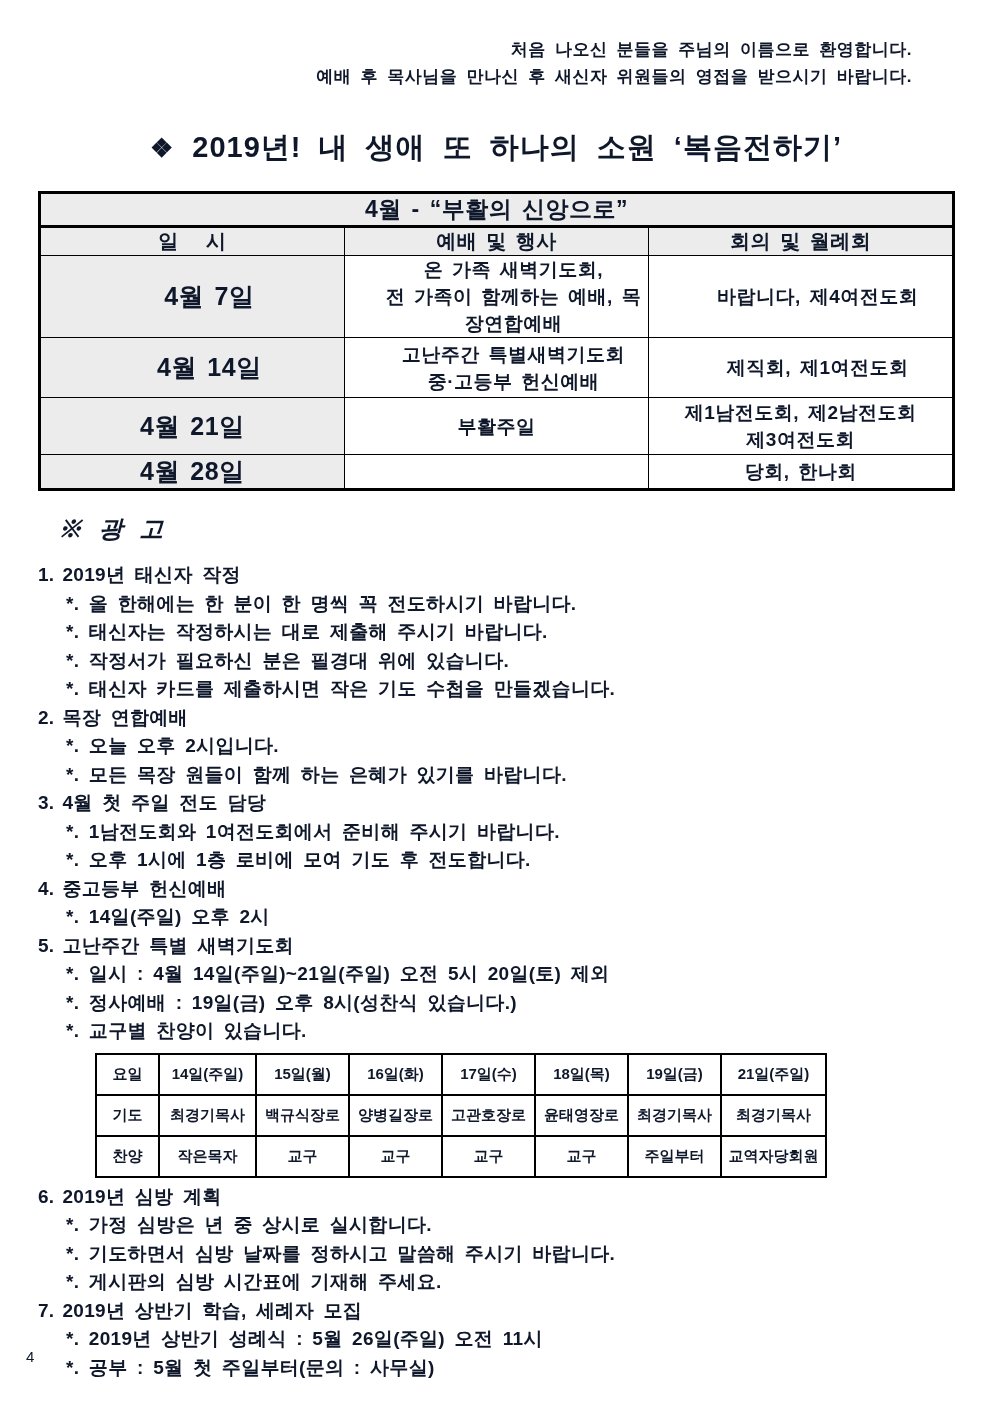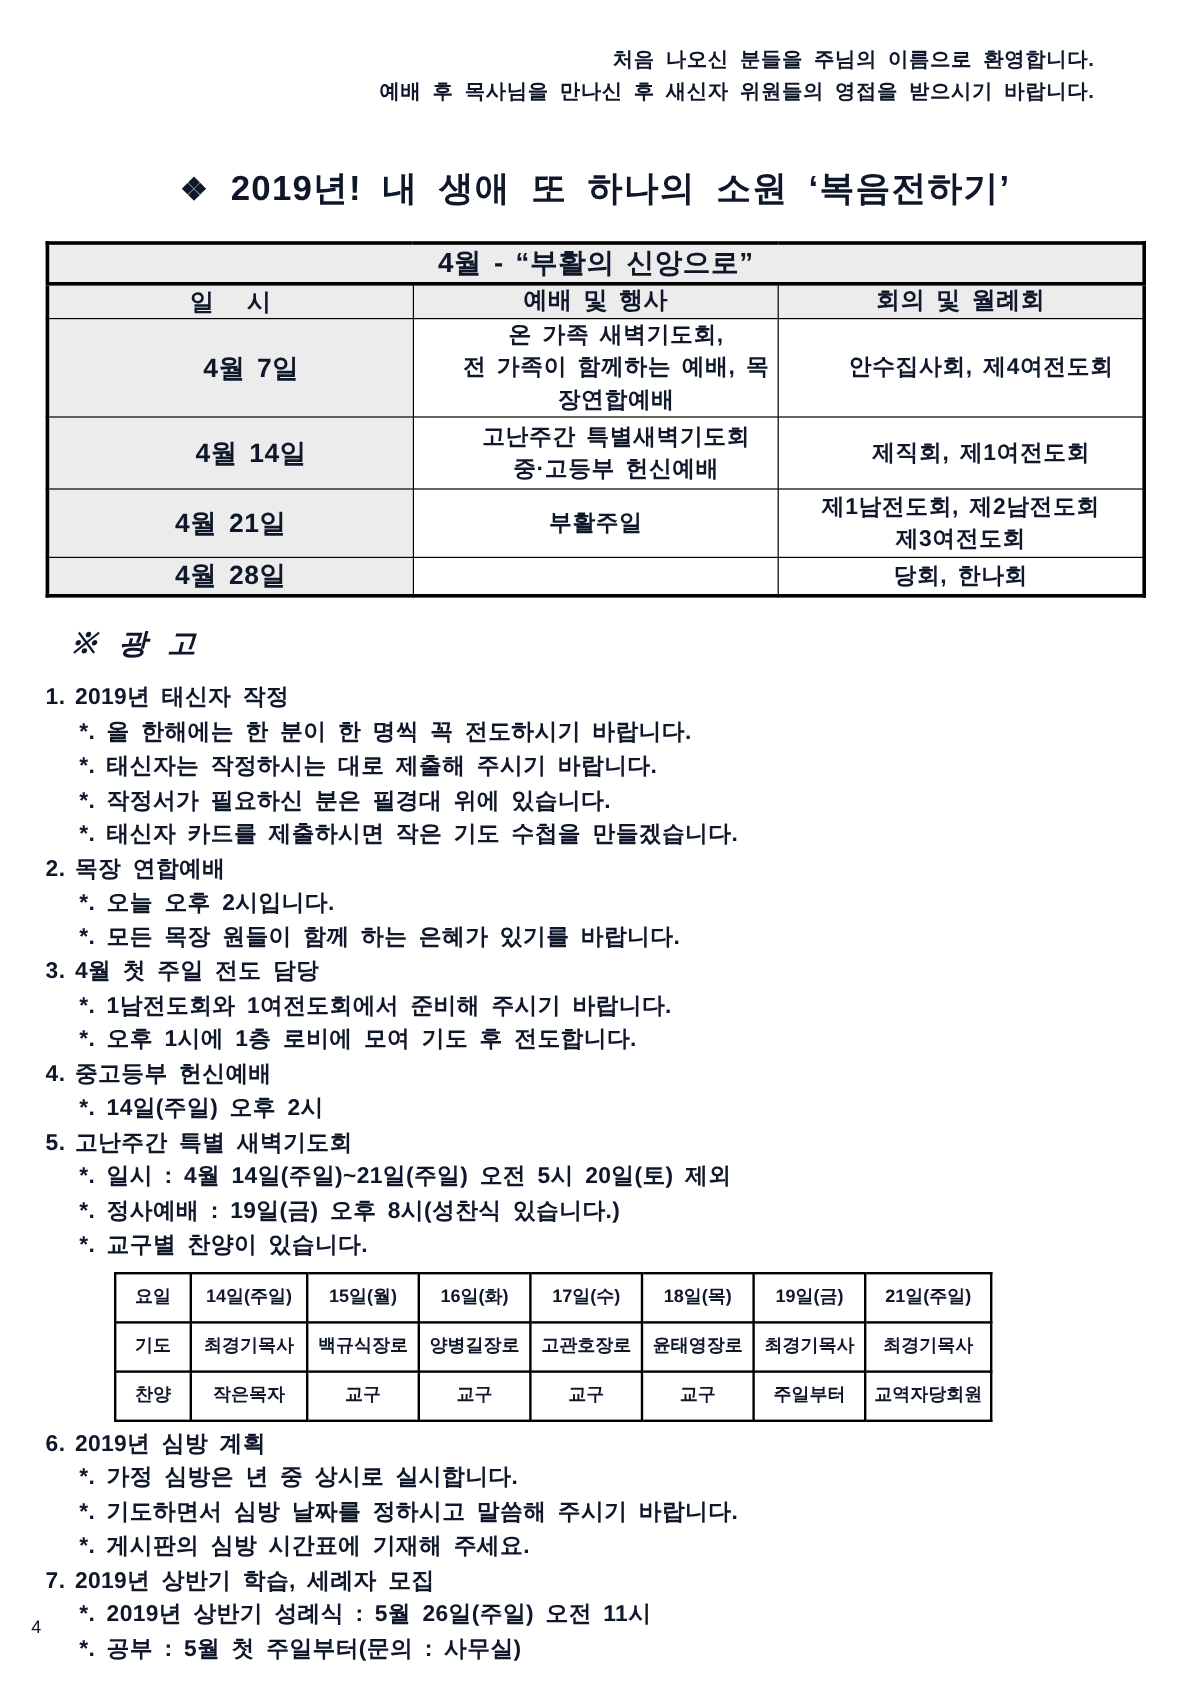--- a/index.html
+++ b/index.html
@@ -19,21 +19,21 @@
     padding-right: 80px;
     text-align: right;
     font-size: 17px;
     font-weight: 700;
     line-height: 27px;
     word-spacing: 4px;
     letter-spacing: 0.5px;
   }
   
   .main-title {
-    margin-top: 48px;
+    margin-top: 38px;
     text-align: center;
     font-size: 29px;
     font-weight: 700;
     letter-spacing: 1px;
     word-spacing: 8px;
   }
   .main-title .diamond { margin-right: 18px; font-size: 26px; }
   
   table.schedule {
     margin: 23px 0 0 38px;
@@ -58,21 +58,21 @@
     border-bottom: 3px solid #000 !important;
     white-space: pre;
   }
   tr.head th {
     background: #ececec;
     font-size: 20px;
     font-weight: 700;
     height: 19px;
     white-space: pre;
   }
-  .c-date { width: 192px; background: #ececec; font-size: 22px; font-weight: 700; }
+  .c-date { width: 192px; background: #ececec; font-size: 25px; font-weight: 700; }
   .c-worship { width: 402px; font-size: 19px; font-weight: 700; line-height: 27px; }
   .c-meeting { width: 323px; font-size: 19px; font-weight: 700; line-height: 27px; }
   tr.r1 td, tr.r2 td { height: 60px; padding-left: 34px; }
   tr.r3 td { height: 57px; }
   tr.r4 td { height: 24px; }
   
   .notice-heading {
     margin: 22px 0 16px 58px;
     font-size: 24px;
     font-weight: 700;
@@ -145,21 +145,21 @@
       <th class="c-date">일   시</th>
       <th class="c-worship">예배 및 행사</th>
       <th class="c-meeting">회의 및 월례회</th>
     </tr>
     <tr class="r1">
       <td class="c-date">4월 7일</td>
       <td class="c-worship">
         <div>온 가족 새벽기도회,</div>
         <div>전 가족이 함께하는 예배, 목장연합예배</div>
       </td>
-      <td class="c-meeting">안수집사회, 제4여전도회</td>
+      <td class="c-meeting">바랍니다, 제4여전도회</td>
     </tr>
     <tr class="r2">
       <td class="c-date">4월 14일</td>
       <td class="c-worship">
         <div>고난주간 특별새벽기도회</div>
         <div>중·고등부 헌신예배</div>
       </td>
       <td class="c-meeting">제직회, 제1여전도회</td>
     </tr>
     <tr class="r3">

